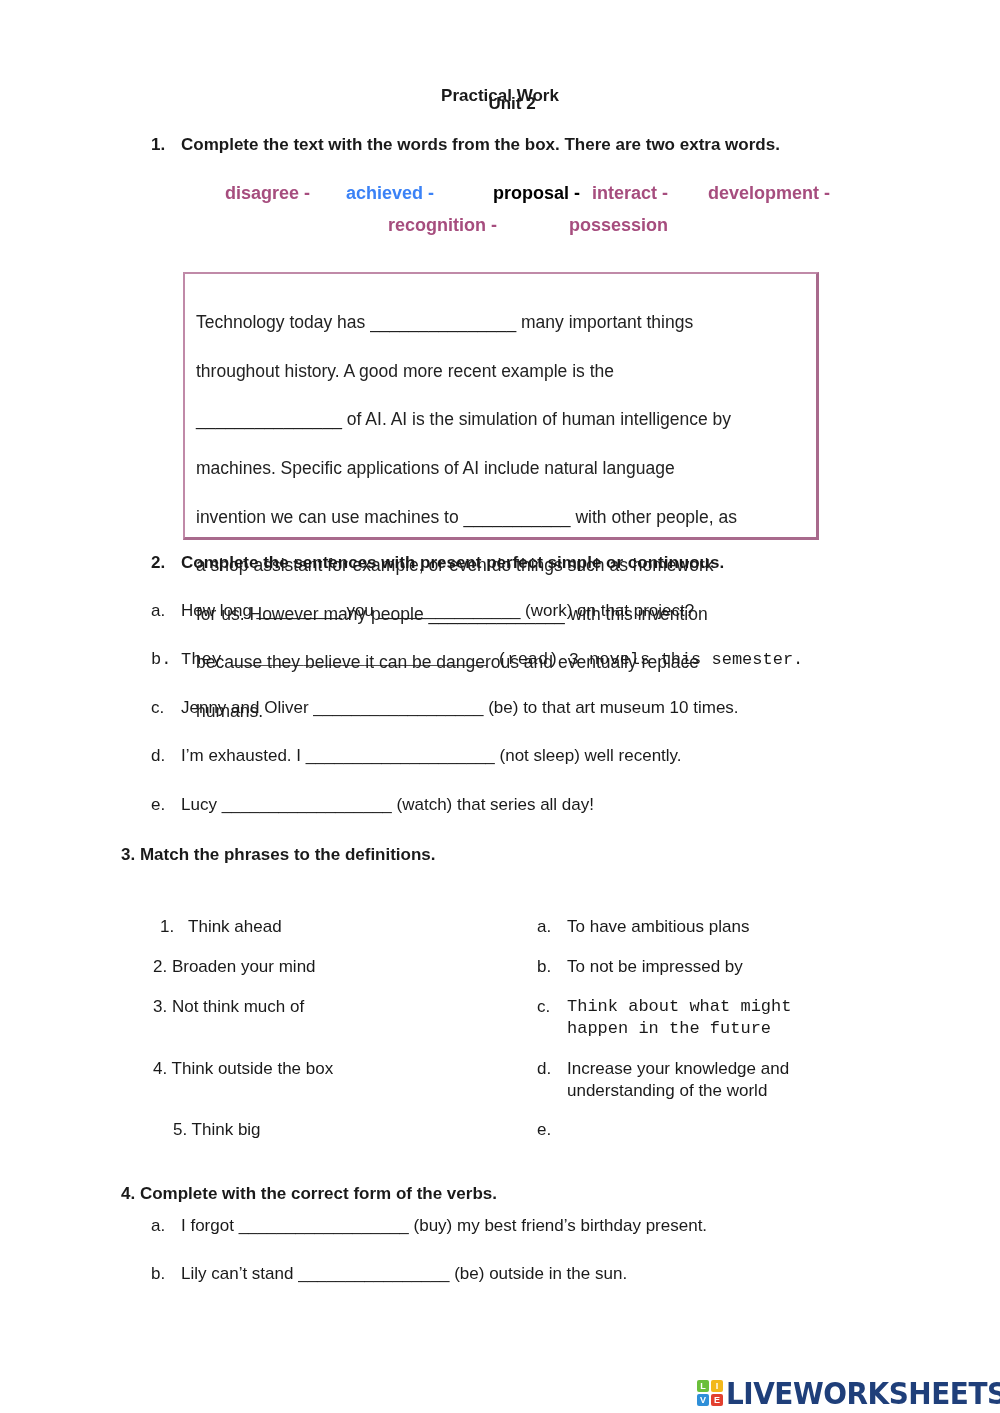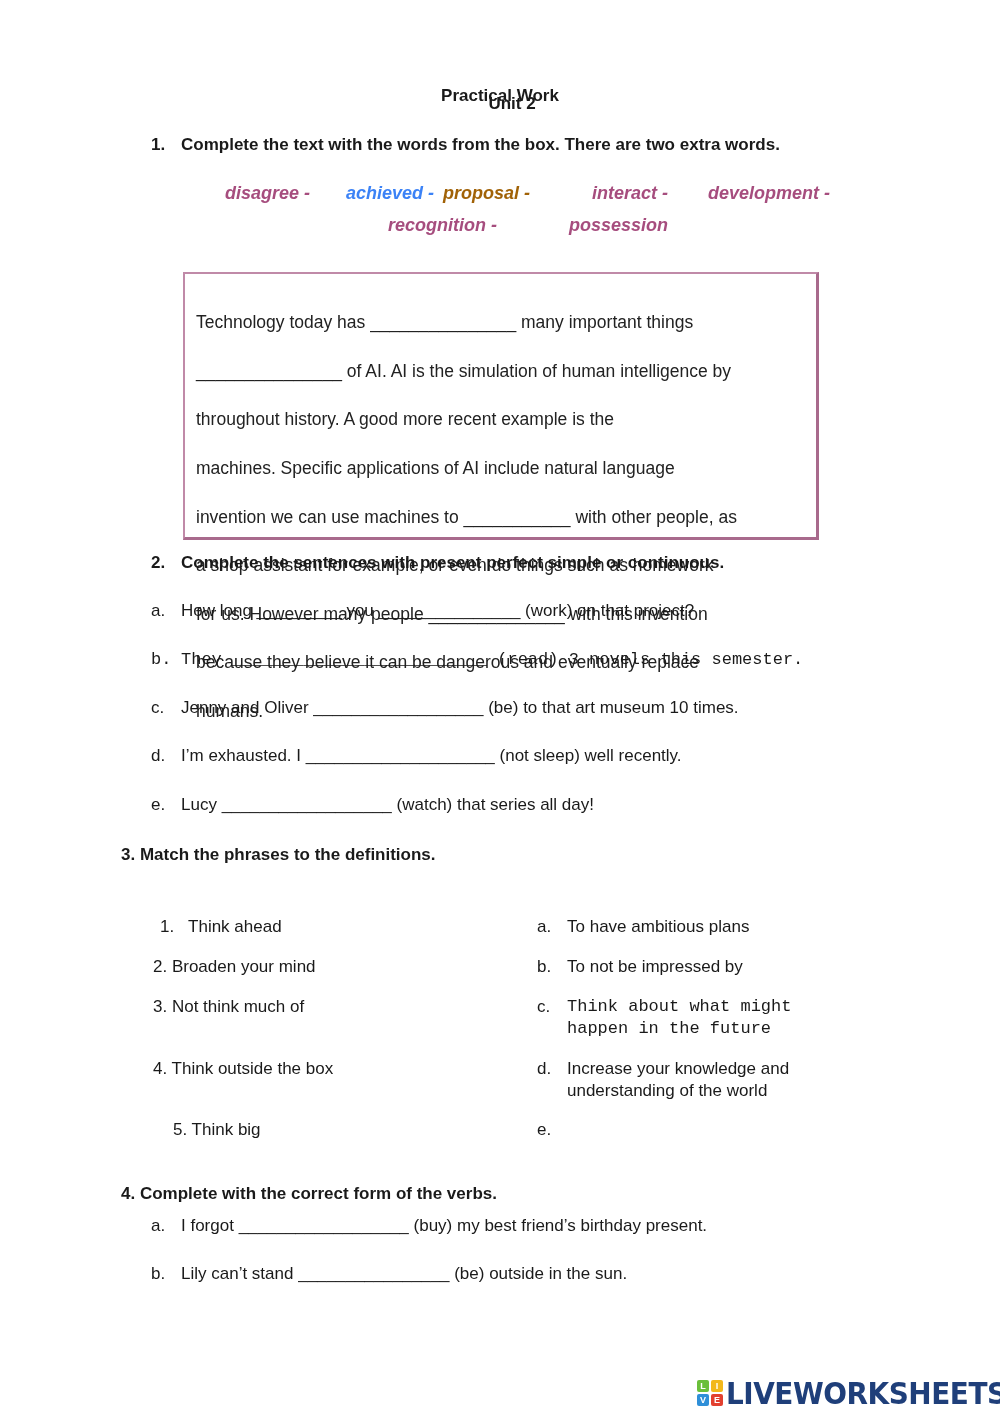--- a/index.html
+++ b/index.html
@@ -4,21 +4,21 @@
   <style>
     html, body { margin: 0; padding: 0; background: #ffffff; }
     body {
       width: 1000px; height: 1413px; position: relative; overflow: hidden;
       font-family: "Liberation Sans", sans-serif; color: #1a1a1a;
     }
     .abs { position: absolute; }
     .title { left: 0; width: 1000px; text-align: center; font-weight: bold; font-size: 17px; }
     .q-head { font-weight: bold; font-size: 17px; white-space: nowrap; }
     .q-num { display: inline-block; width: 30px; }
-    .word { color: #a64d7e; font-weight: bold; font-size: 18px; white-space: nowrap; font-style: italic; }
+    .word { color: #a64d7e; font-weight: bold; font-size: 18px; white-space: nowrap; }
     .textbox {
       left: 183px; top: 272px; width: 636px; height: 268px;
       border: 2px solid #c08aa8; border-bottom: 3px solid #a86a8c; border-right: 3px solid #a86a8c;
       box-sizing: border-box;
     }
     .passage {
       position: absolute; left: 11px; top: 12px; width: 620px;
       font-size: 17.5px; line-height: 24.3px; color: #222; white-space: pre-line;
     }
     .sent { font-size: 17px; white-space: nowrap; }
@@ -36,31 +36,31 @@
 
 <div class="abs title" style="top:86px;">Practical Work</div>
 <div class="abs title" style="top:94px;padding-left:12px;">Unit 2</div>
 
 <div class="abs q-head" style="left:151px; top:135px;">
   <span class="q-num">1.</span><span>Complete the text with the words from the box. There are two extra words.</span>
 </div>
 
 <div class="abs word" style="left: 225px; top: 183px; color: rgb(166, 77, 126);">disagree -</div>
 <div class="abs word" style="left: 346px; top: 183px; color: #3b82f6;">achieved -</div>
-<div class="abs word" style="left: 443px; top: 183px; color: #a16207;">proposal -</div>
+<div class="abs word" style="left: 493px; top: 183px; color: #000000;">proposal -</div>
 <div class="abs word" style="left: 592px; top: 183px; color: rgb(166, 77, 126);">interact -</div>
 <div class="abs word" style="left: 708px; top: 183px; color: rgb(166, 77, 126);">development -</div>
 <div class="abs word" style="left: 388px; top: 215px; color: rgb(166, 77, 126);">recognition -</div>
 <div class="abs word" style="left: 569px; top: 215px; color: rgb(166, 77, 126);">possession</div>
 
 <div class="abs textbox">
   <div class="passage">
     <div>Technology today has _______________ many important things</div>
+    <div>throughout history. A good more recent example is the</div>
     <div>_______________ of AI. AI is the simulation of human intelligence by</div>
-    <div>throughout history. A good more recent example is the</div>
     <div>machines. Specific applications of AI include natural language</div>
     <div>invention we can use machines to ___________ with other people, as</div>
     <div>a shop assistant for example, or even do things such as homework</div>
     <div>for us. However many people ______________ with this invention</div>
     <div>because they believe it can be dangerous and eventually replace</div>
     <div>humans.</div>
   </div>
 </div>
 
 <div class="abs q-head" style="left:151px; top:553px;">

